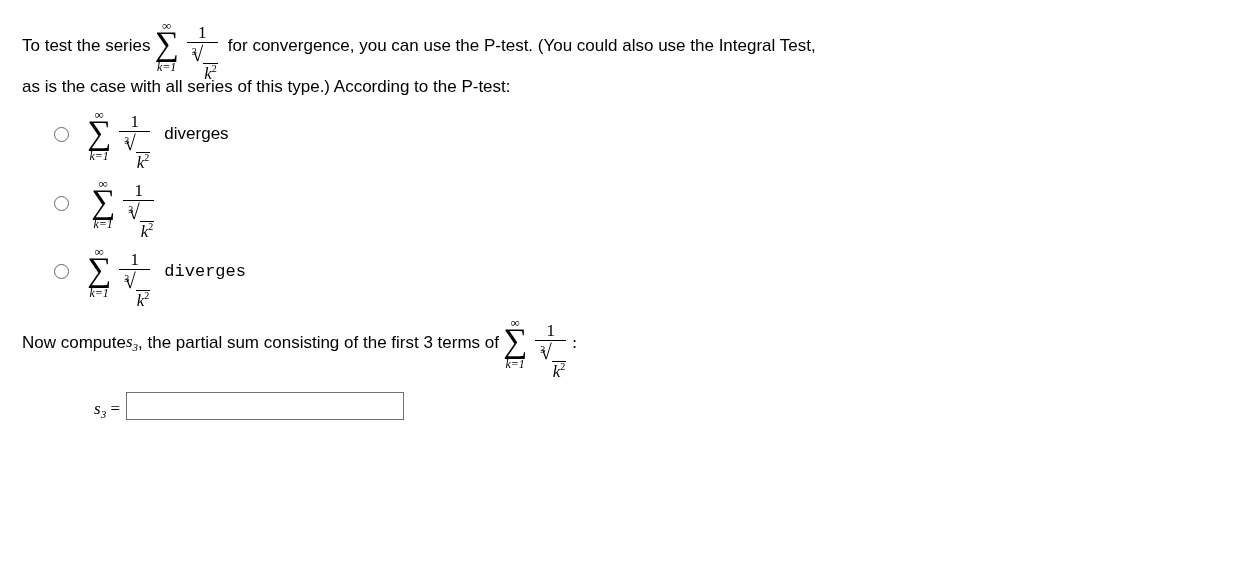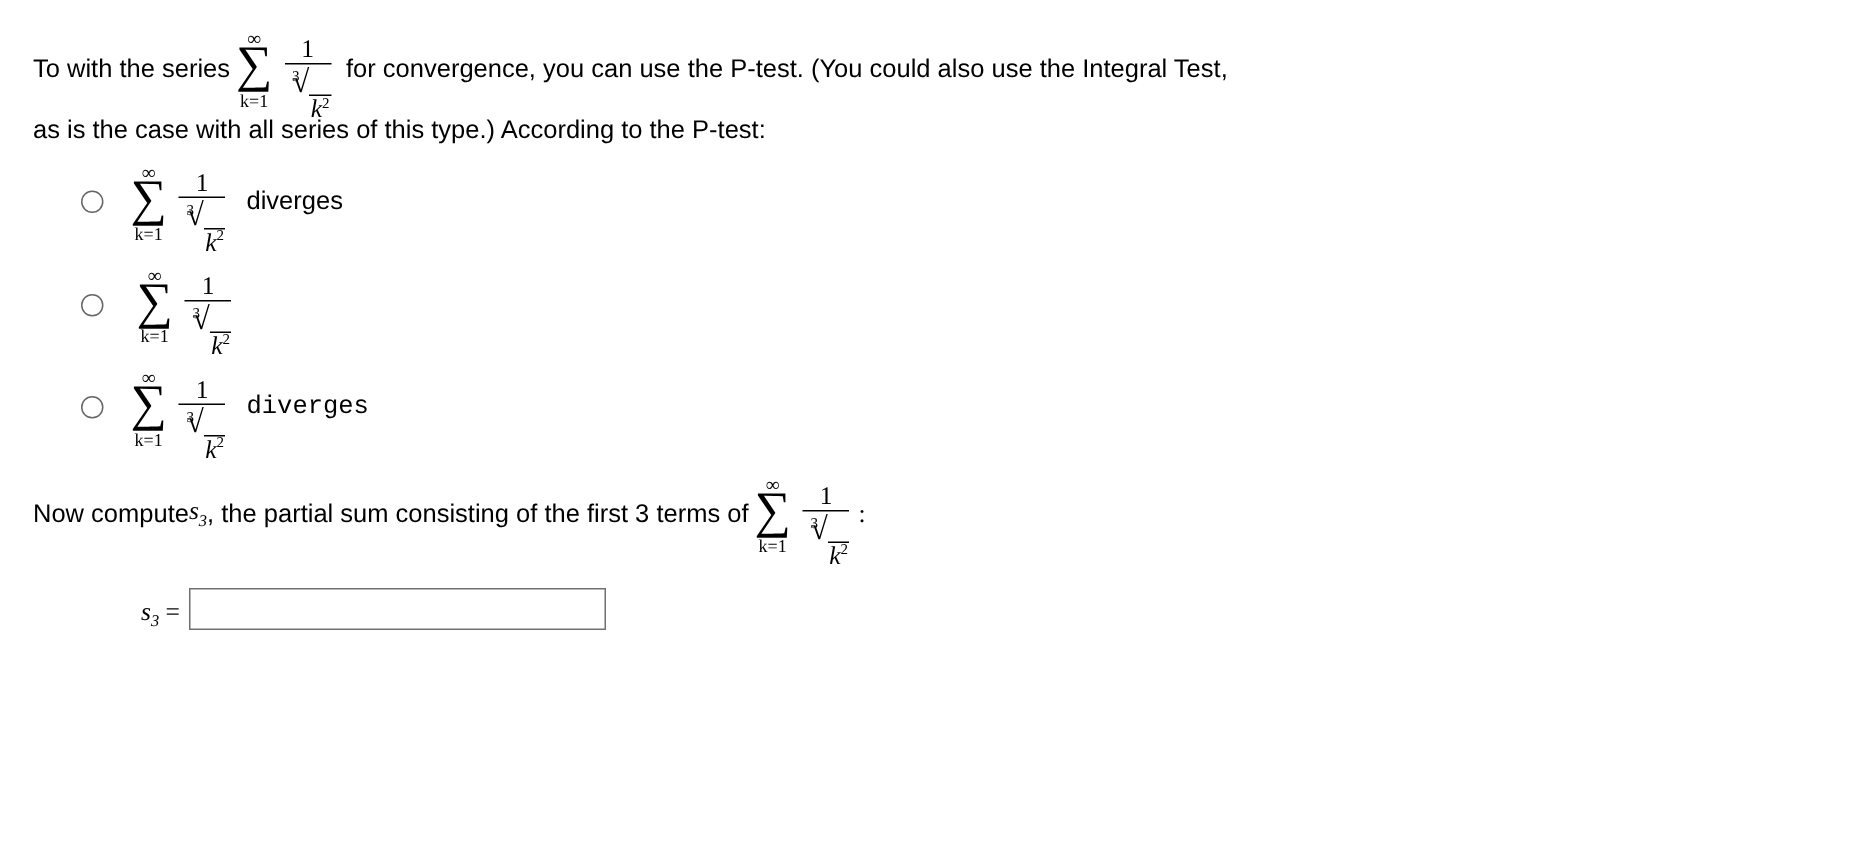--- a/index.html
+++ b/index.html
@@ -32,20 +32,21 @@
       height: 10px;
       position: relative;
       top: -1px;
     }
     .series .sigma {
       font-size: 34px;
       line-height: 0.85;
     }
     .series .bottom {
       font-size: 12px;
+      font-style: italic;
       position: relative;
       top: 2px;
     }
     .frac {
       display: inline-flex;
       flex-direction: column;
       align-items: center;
       margin: 0 4px;
       font-family: 'Cambria Math', 'Times New Roman', serif;
       line-height: 1;
@@ -135,21 +136,21 @@
     }
     .colon {
       font-family: 'Cambria Math','Times New Roman',serif;
       margin-left:2px;
     }
   </style>
 </head>
 <body>
 
 <div class="line">
-  <span>To with the series</span>
+  <span>To test the series</span>
   <span class="series">
     <span class="top">∞</span>
     <span class="sigma">∑</span>
     <span class="bottom">k=1</span>
   </span>
   <span class="frac">
     <span class="num">1</span>
     <span class="bar"></span>
     <span class="den">
       <span class="root-index">3</span>

